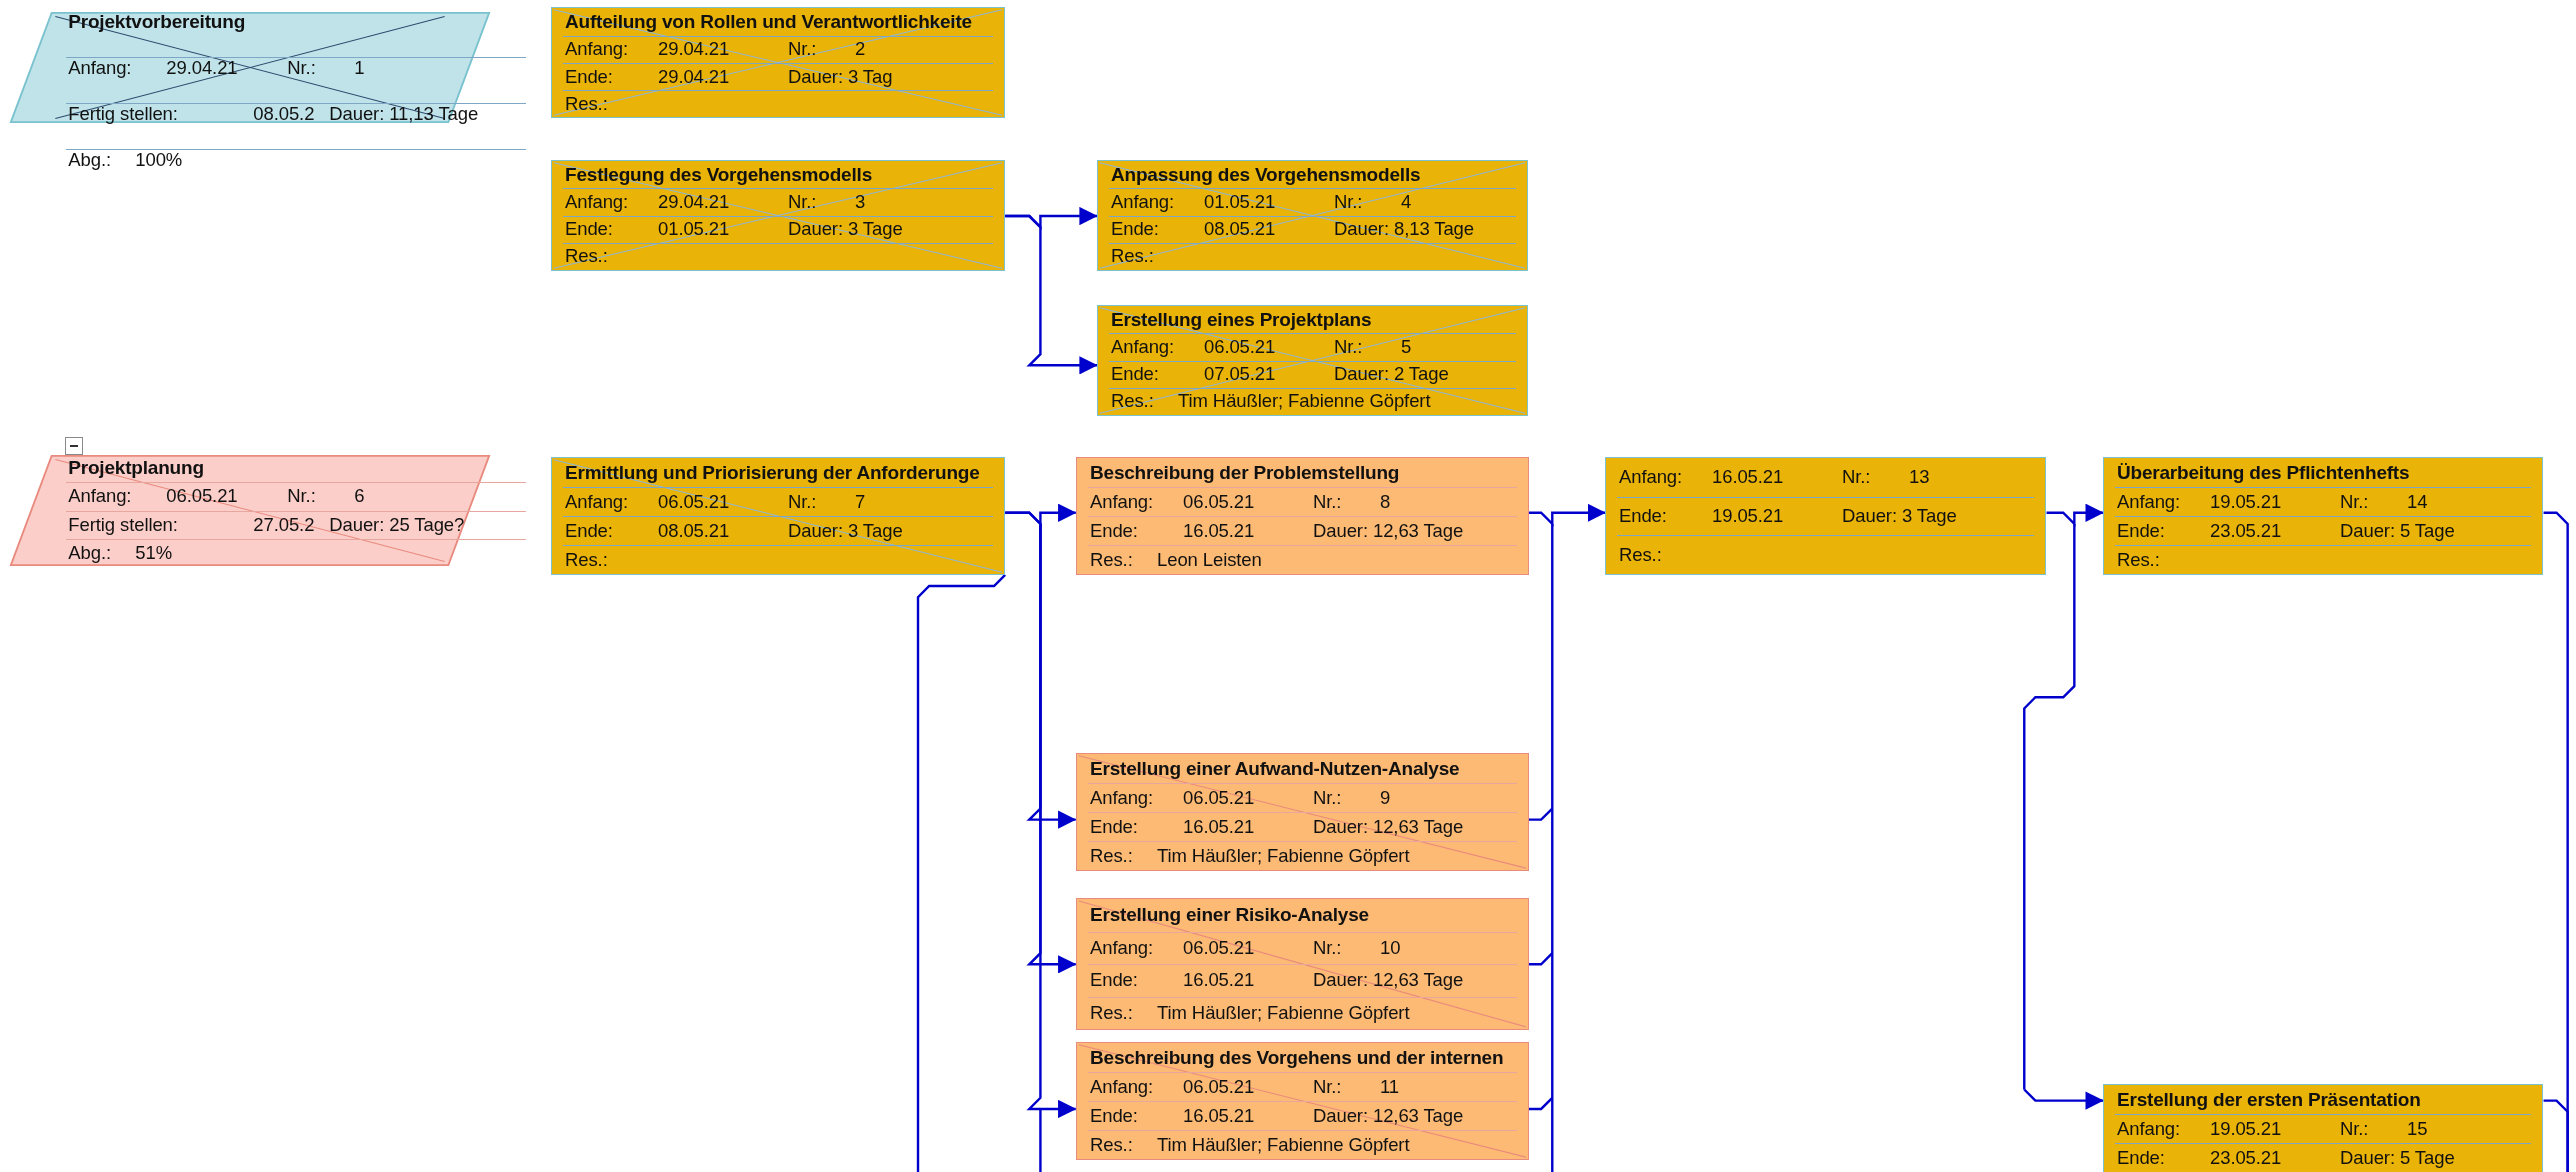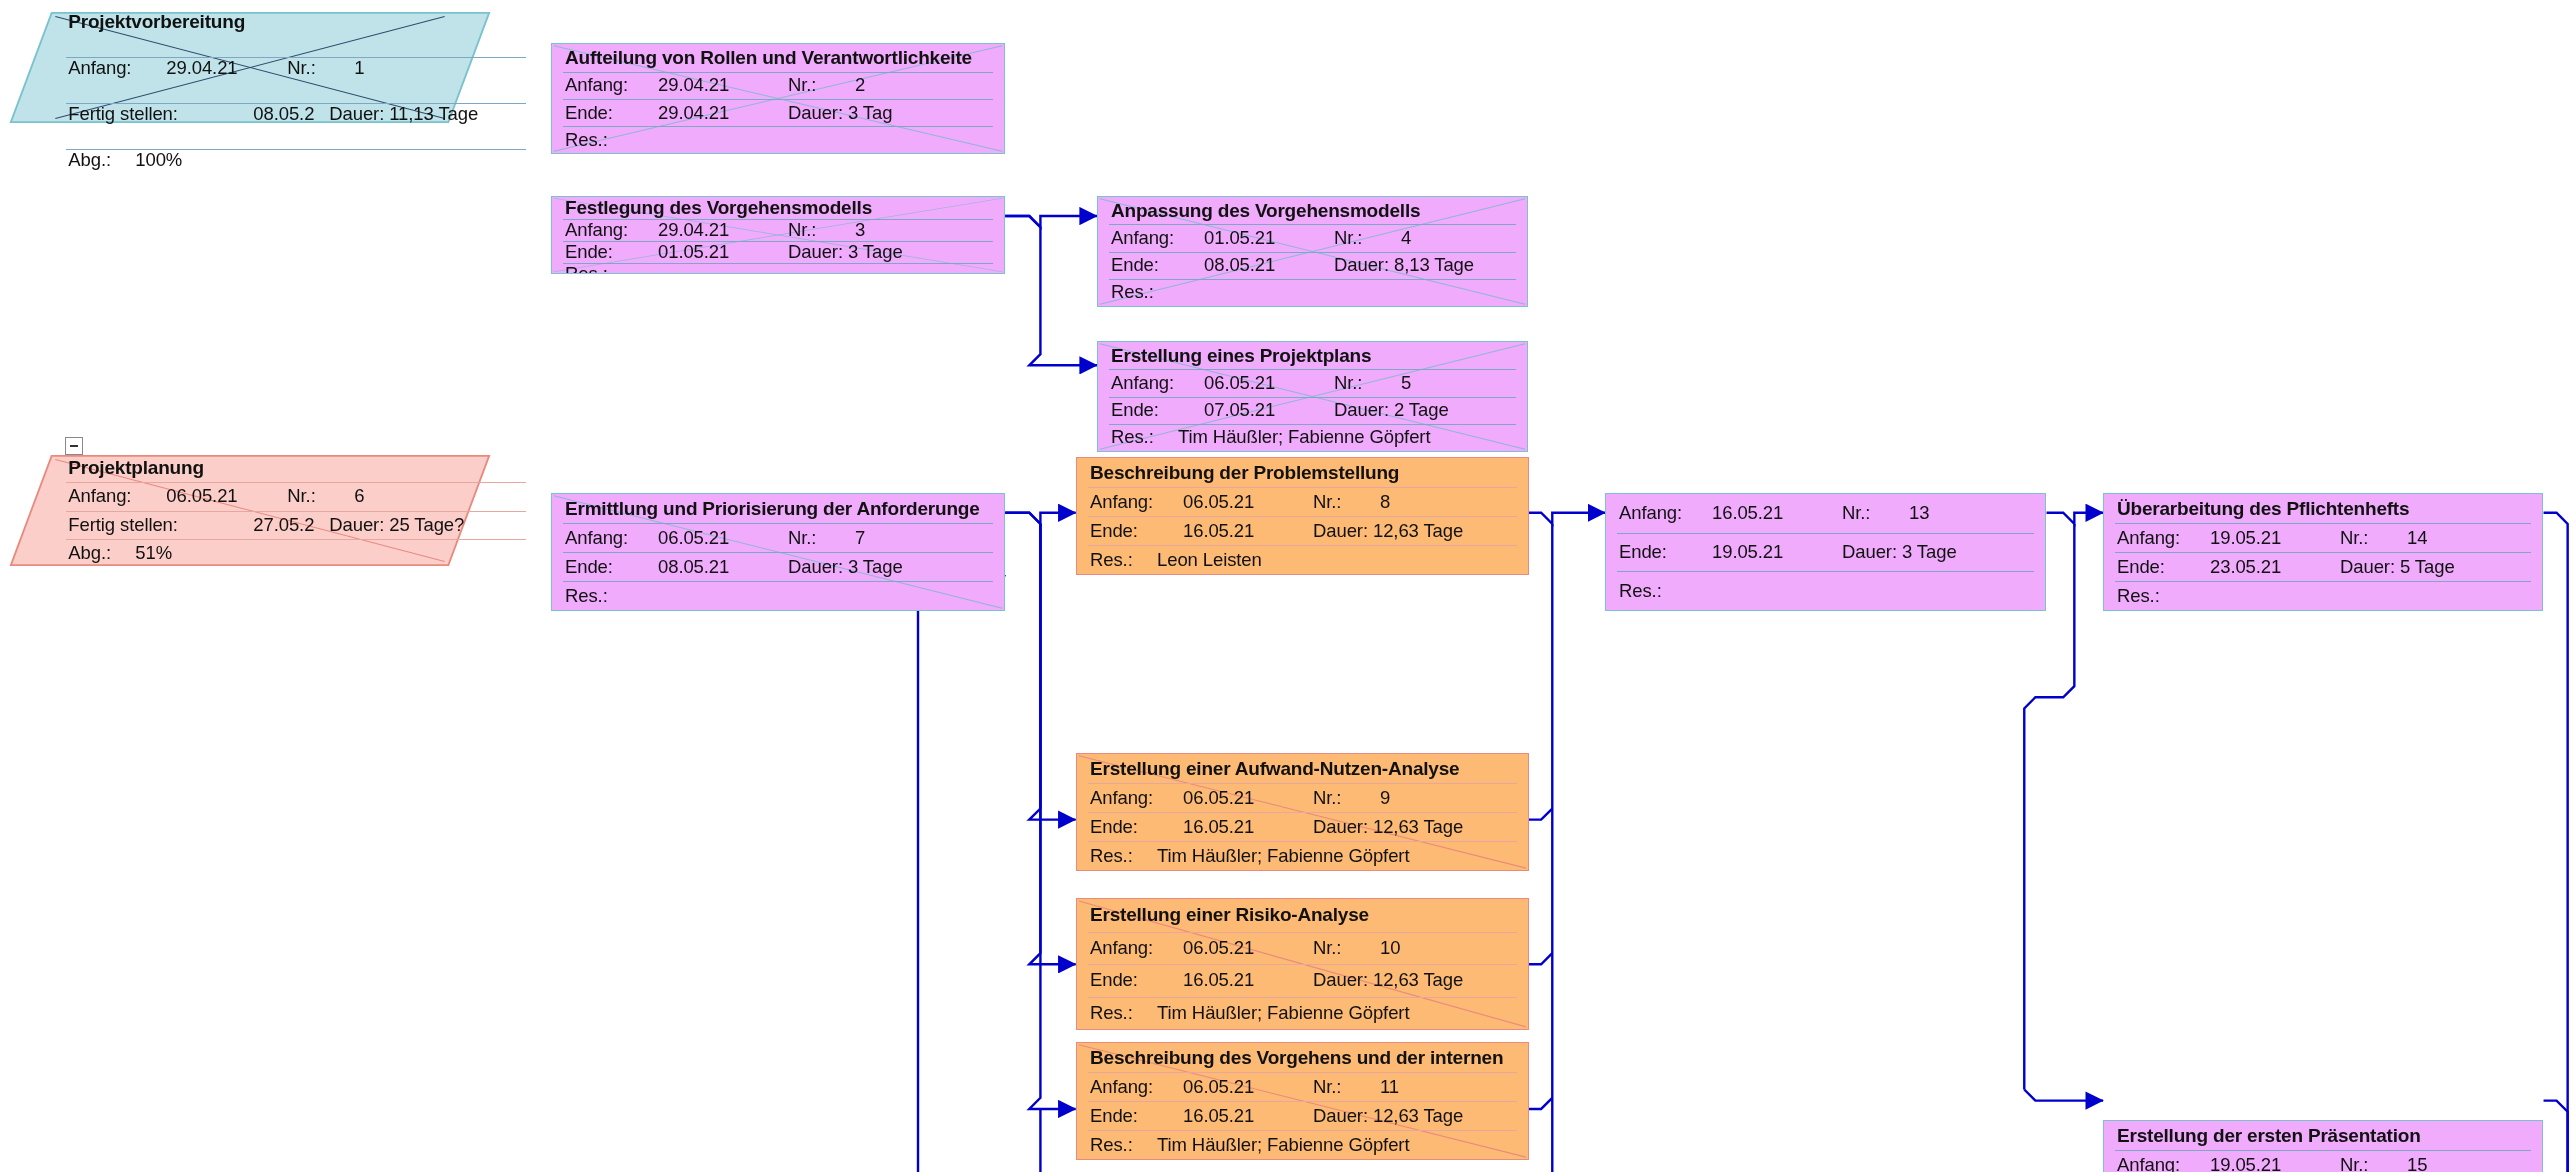--- a/index.html
+++ b/index.html
@@ -15,21 +15,21 @@
   
   #wires{position:absolute;left:0;top:0;width:2576px;height:1172px;pointer-events:none;}
 
   
   .node{position:absolute;box-sizing:border-box;}
 
   .box{
     border:1.9px solid;
     overflow:hidden;
   }
-  .box.blue{background:#f0abfc;border-color:#79c2ce;margin-top:36px;}
+  .box.blue{background:#eab308;border-color:#79c2ce;}
   .box.pink{background:#fdba74;border-color:#e98a7e;}
 
   .para{overflow:visible;}
   .para .shape{
     position:absolute;left:0;top:0;width:100%;height:100%;
   }
 
   
   .tbl{position:absolute;left:0;top:0;width:100%;height:100%;
        display:flex;flex-direction:column;}
@@ -173,21 +173,21 @@
         <span class="cell val">29.04.21</span>
         <span class="cell">Dauer: 3 Tag</span>
       </div>
       <div class="row r4">
         <span class="cell lbl">Res.:</span>
         <span class="cell"></span>
       </div>
     </div>
   </div>
 
-  <div class="node box blue" style="left:551px;top:160px;width:454px;height:78px;">
+  <div class="node box blue" style="left:551px;top:160px;width:454px;height:111px;">
     <svg class="marks" viewBox="0 0 490 120" preserveAspectRatio="none">
       <line x1="2" y1="2" x2="488" y2="118" stroke="#8fb6d4" stroke-width="1.1"></line>
       <line x1="2" y1="118" x2="488" y2="2" stroke="#8fb6d4" stroke-width="1.1"></line>
     </svg>
     <div class="tbl">
       <div class="row titlerow">
           <span class="title">Festlegung des Vorgehensmodells</span>
         </div>
       <div class="row r2">
         <span class="cell lbl">Anfang:</span>

